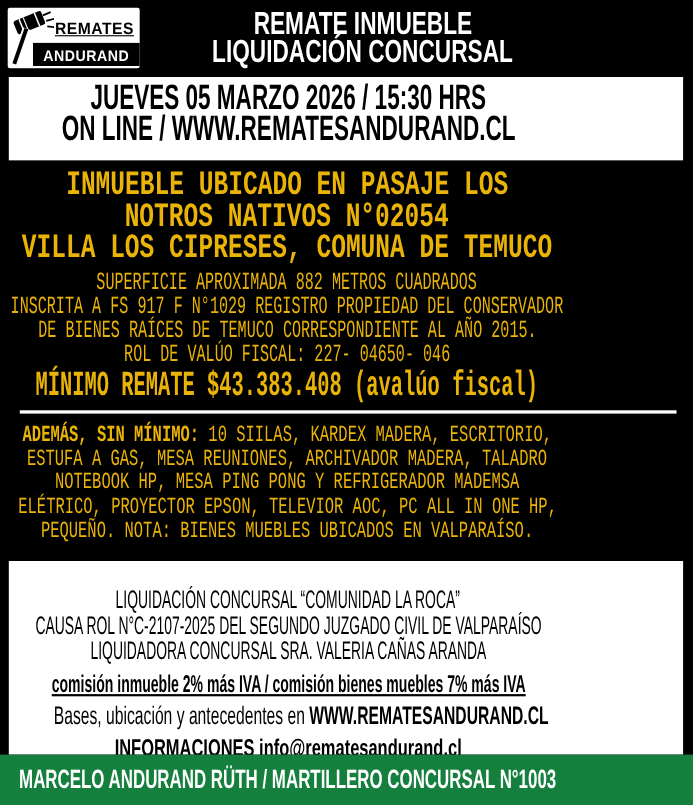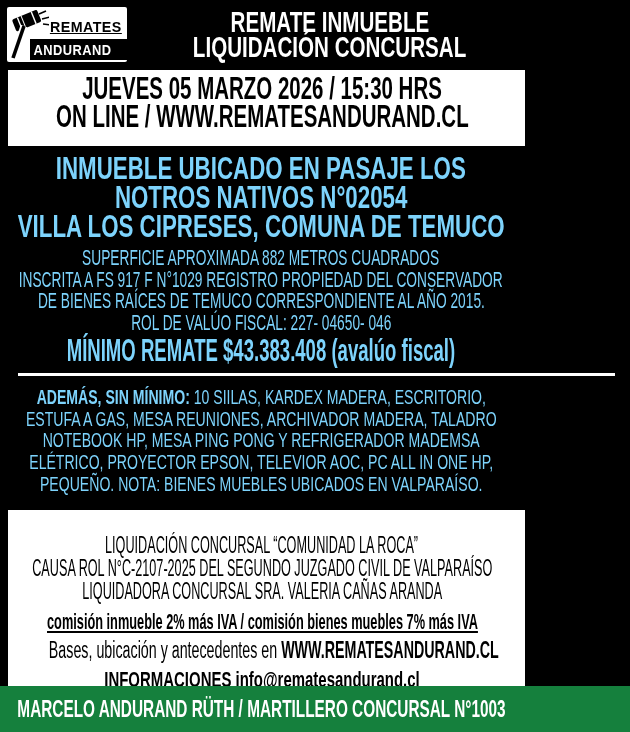--- a/index.html
+++ b/index.html
@@ -13,37 +13,37 @@
   .line { display:flex; justify-content:center; }
   .line > .t { white-space:nowrap; transform:scaleX(var(--sx,0.7)); transform-origin:50% 50%; }
 
   
   .header { position:absolute; left:0; top:0; width:630px; height:70px; background:#000; }
   .logo-box { position:absolute; left:7px; top:7px; width:120px; height:55px; background:#fff; border-radius:2px; }
   .gavel { position:absolute; left:2px; top:2px; width:40px; height:51px; z-index:3; }
   .logo-top { position:absolute; left:38px; top:11px; width:82px;text-decoration:underline; }
   .logo-top .t { --sx:0.95; font-size:15px; font-weight:700; color:#000; letter-spacing:0.5px; }
   .logo-bar { position:absolute; left:23px; top:32px; width:97px; height:21px; background:#000;
-              display:flex; align-items:center; justify-content:flex-start; z-index:2; }
+              display:flex; align-items:center; justify-content:center; z-index:2; }
   .logo-bar .t { --sx:0.92; white-space:nowrap; transform:scaleX(var(--sx)); font-size:14px; font-weight:700; color:#fff; letter-spacing:0.5px; }
   .title-col { position:absolute; left:127px; top:10px; width:406px; }
   .title-col .t { --sx:0.71; font-size:29px; line-height:25px; font-weight:700; color:#fff; }
 
   
-  .panel { position:absolute; left:8px; width:517px; background:#ffffff; }
+  .panel { position:absolute; left:8px; width:613px; background:#ffffff; }
   .date-panel { top:70px; height:76px; }
   .case-panel { top:510px; height:176px; }
   .col508 { width:508px; }
   .col522 { width:522px; }
 
   .date-panel .col508 { padding-top:5px; }
   .date-line .t { --sx:0.64; font-size:32px; line-height:27.5px; font-weight:700; color:#000; }
 
   
-  .main-black { position:absolute; left:0; top:146px; width:630px; height:364px; background:#000; color:#7dd3fc; }
+  .main-black { position:absolute; left:0; top:146px; width:630px; height:364px; background:#000; color:#eab308;font-family:Liberation Mono, monospace; }
   .headline { padding-top:8px; }
   .headline .t { --sx:0.72; font-size:31px; line-height:29px; font-weight:700; }
   .details { margin-top:6px; }
   .details .t { --sx:0.61; font-size:22.5px; line-height:21.7px; font-weight:400; }
   .minimum .t { --sx:0.58; font-size:32px; line-height:33px; font-weight:700; }
   .rule { height:3px; background:#fff; margin:6px 0 0 18px; width:597px; }
   .ademas { margin-top:10px; }
   .ademas .t { --sx:0.67; font-size:21px; line-height:21.8px; font-weight:400; }
   .ademas .t b { font-weight:700; }
 

